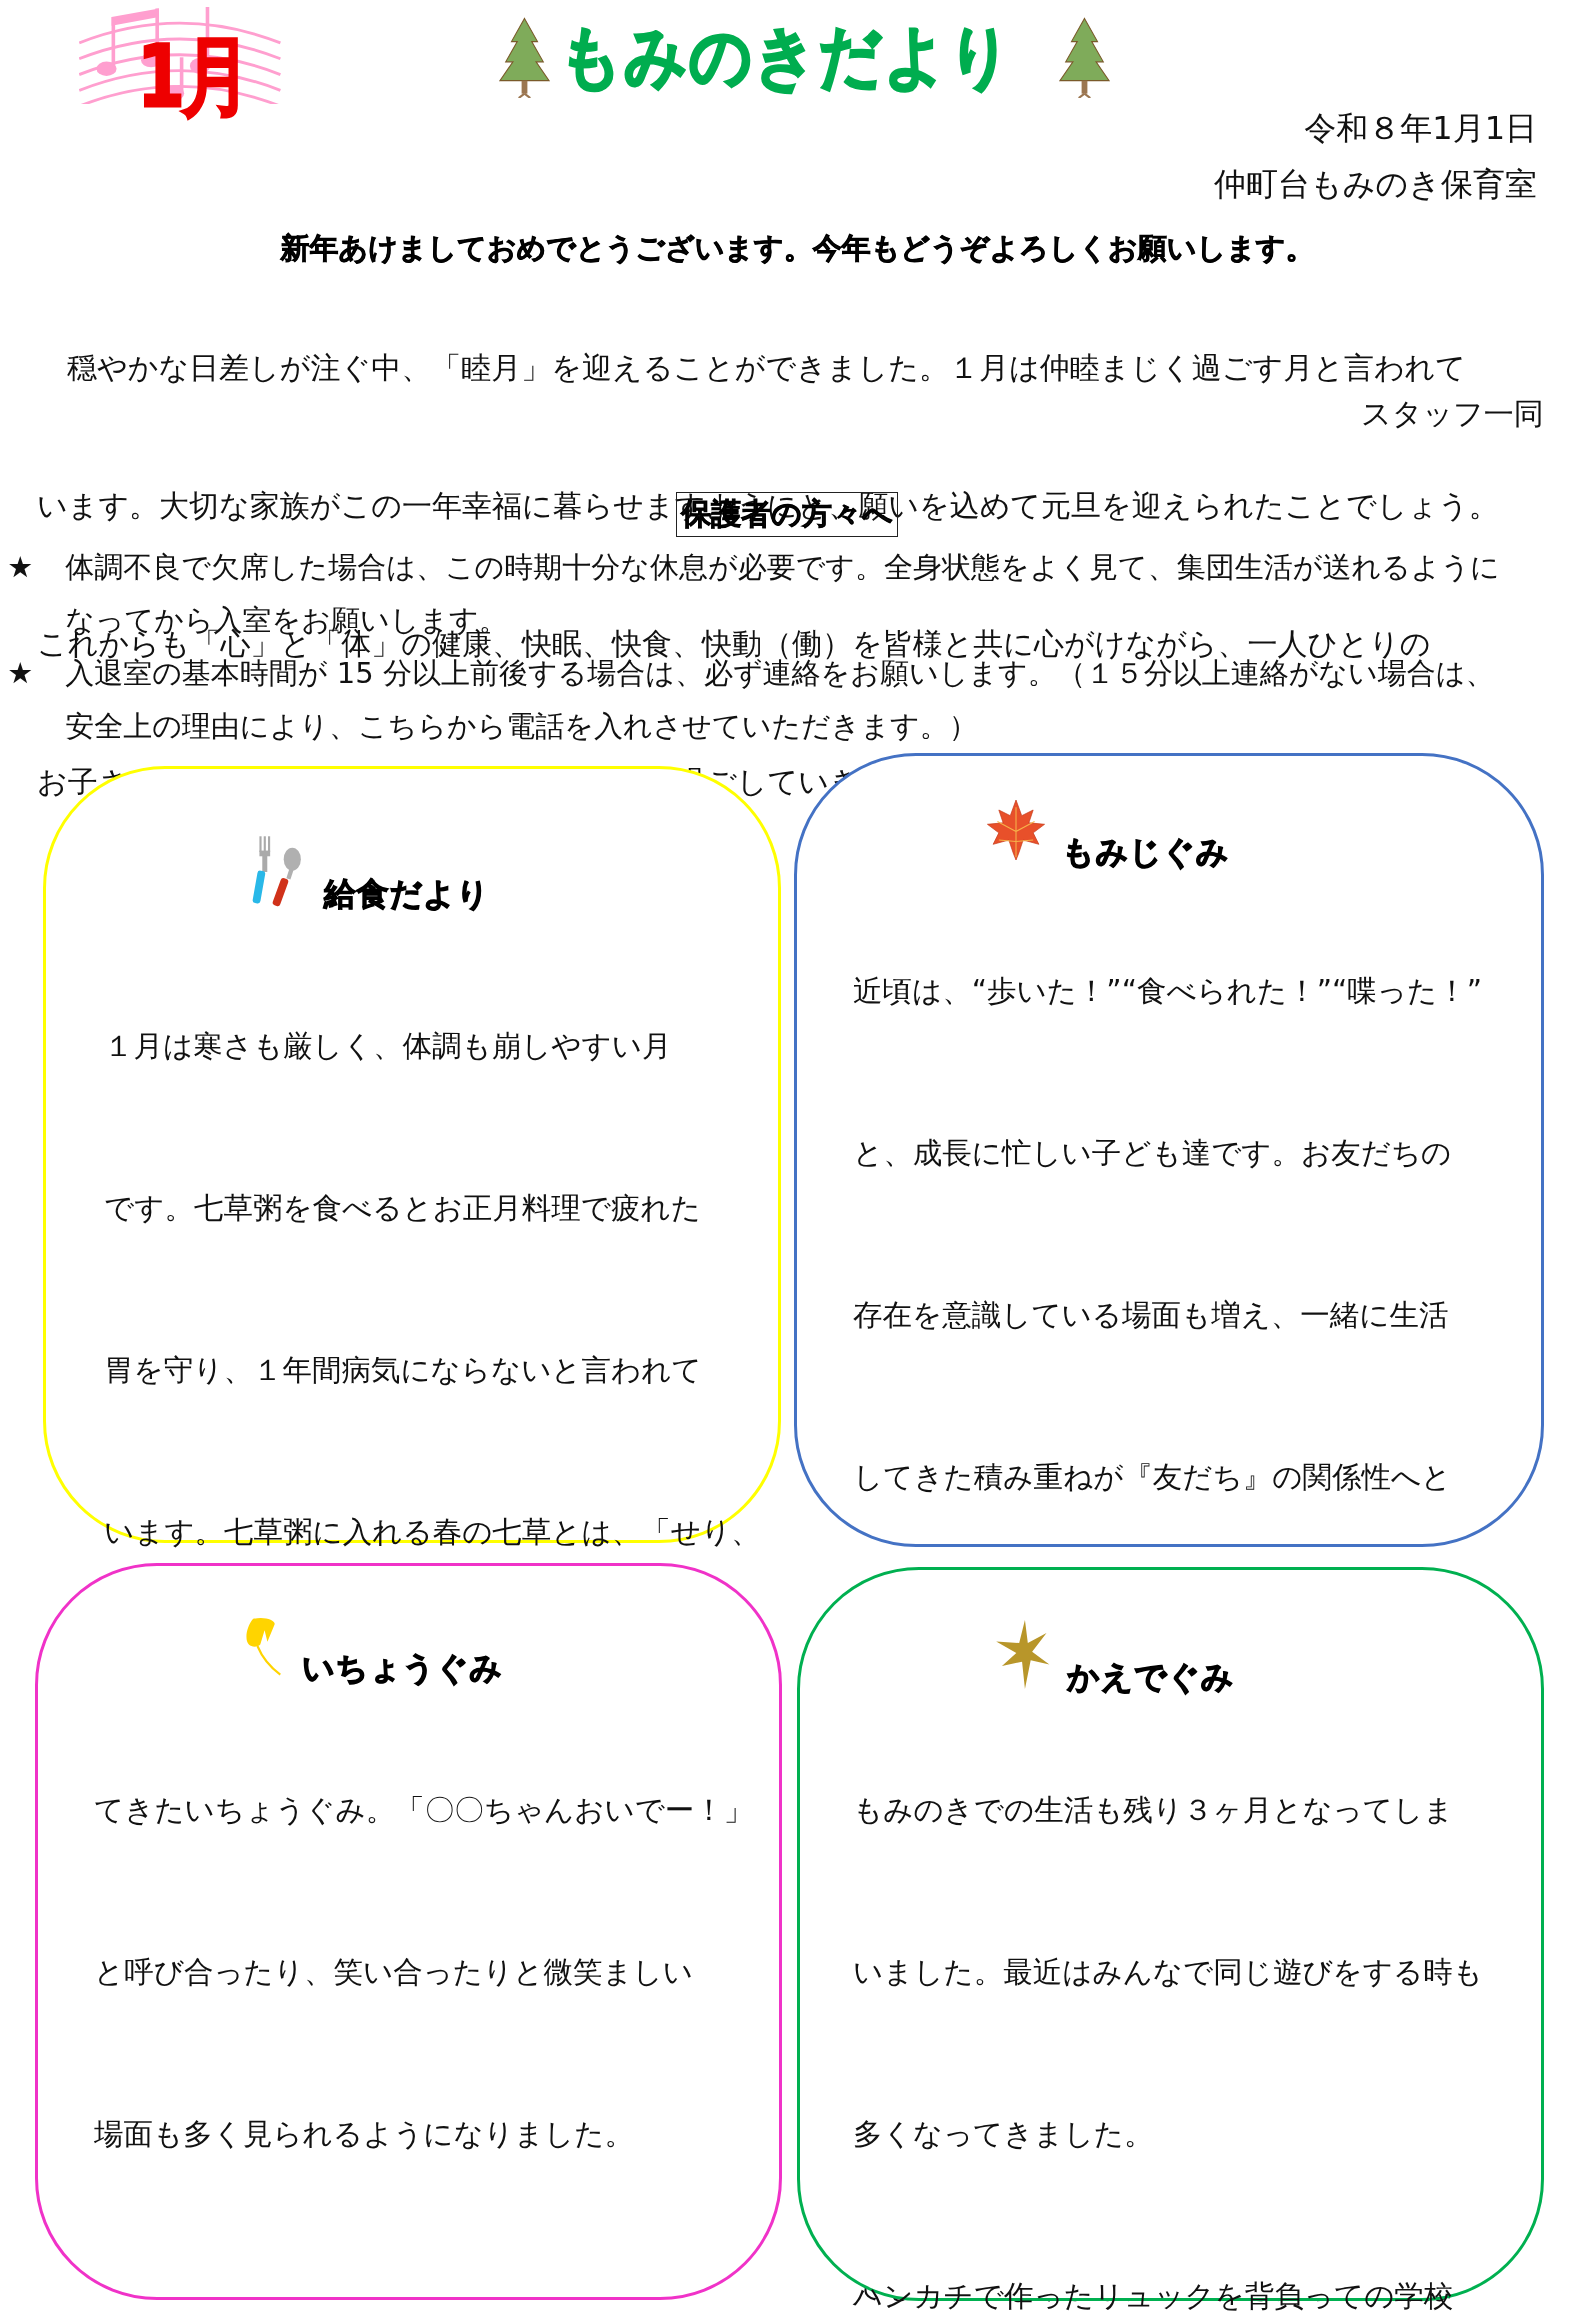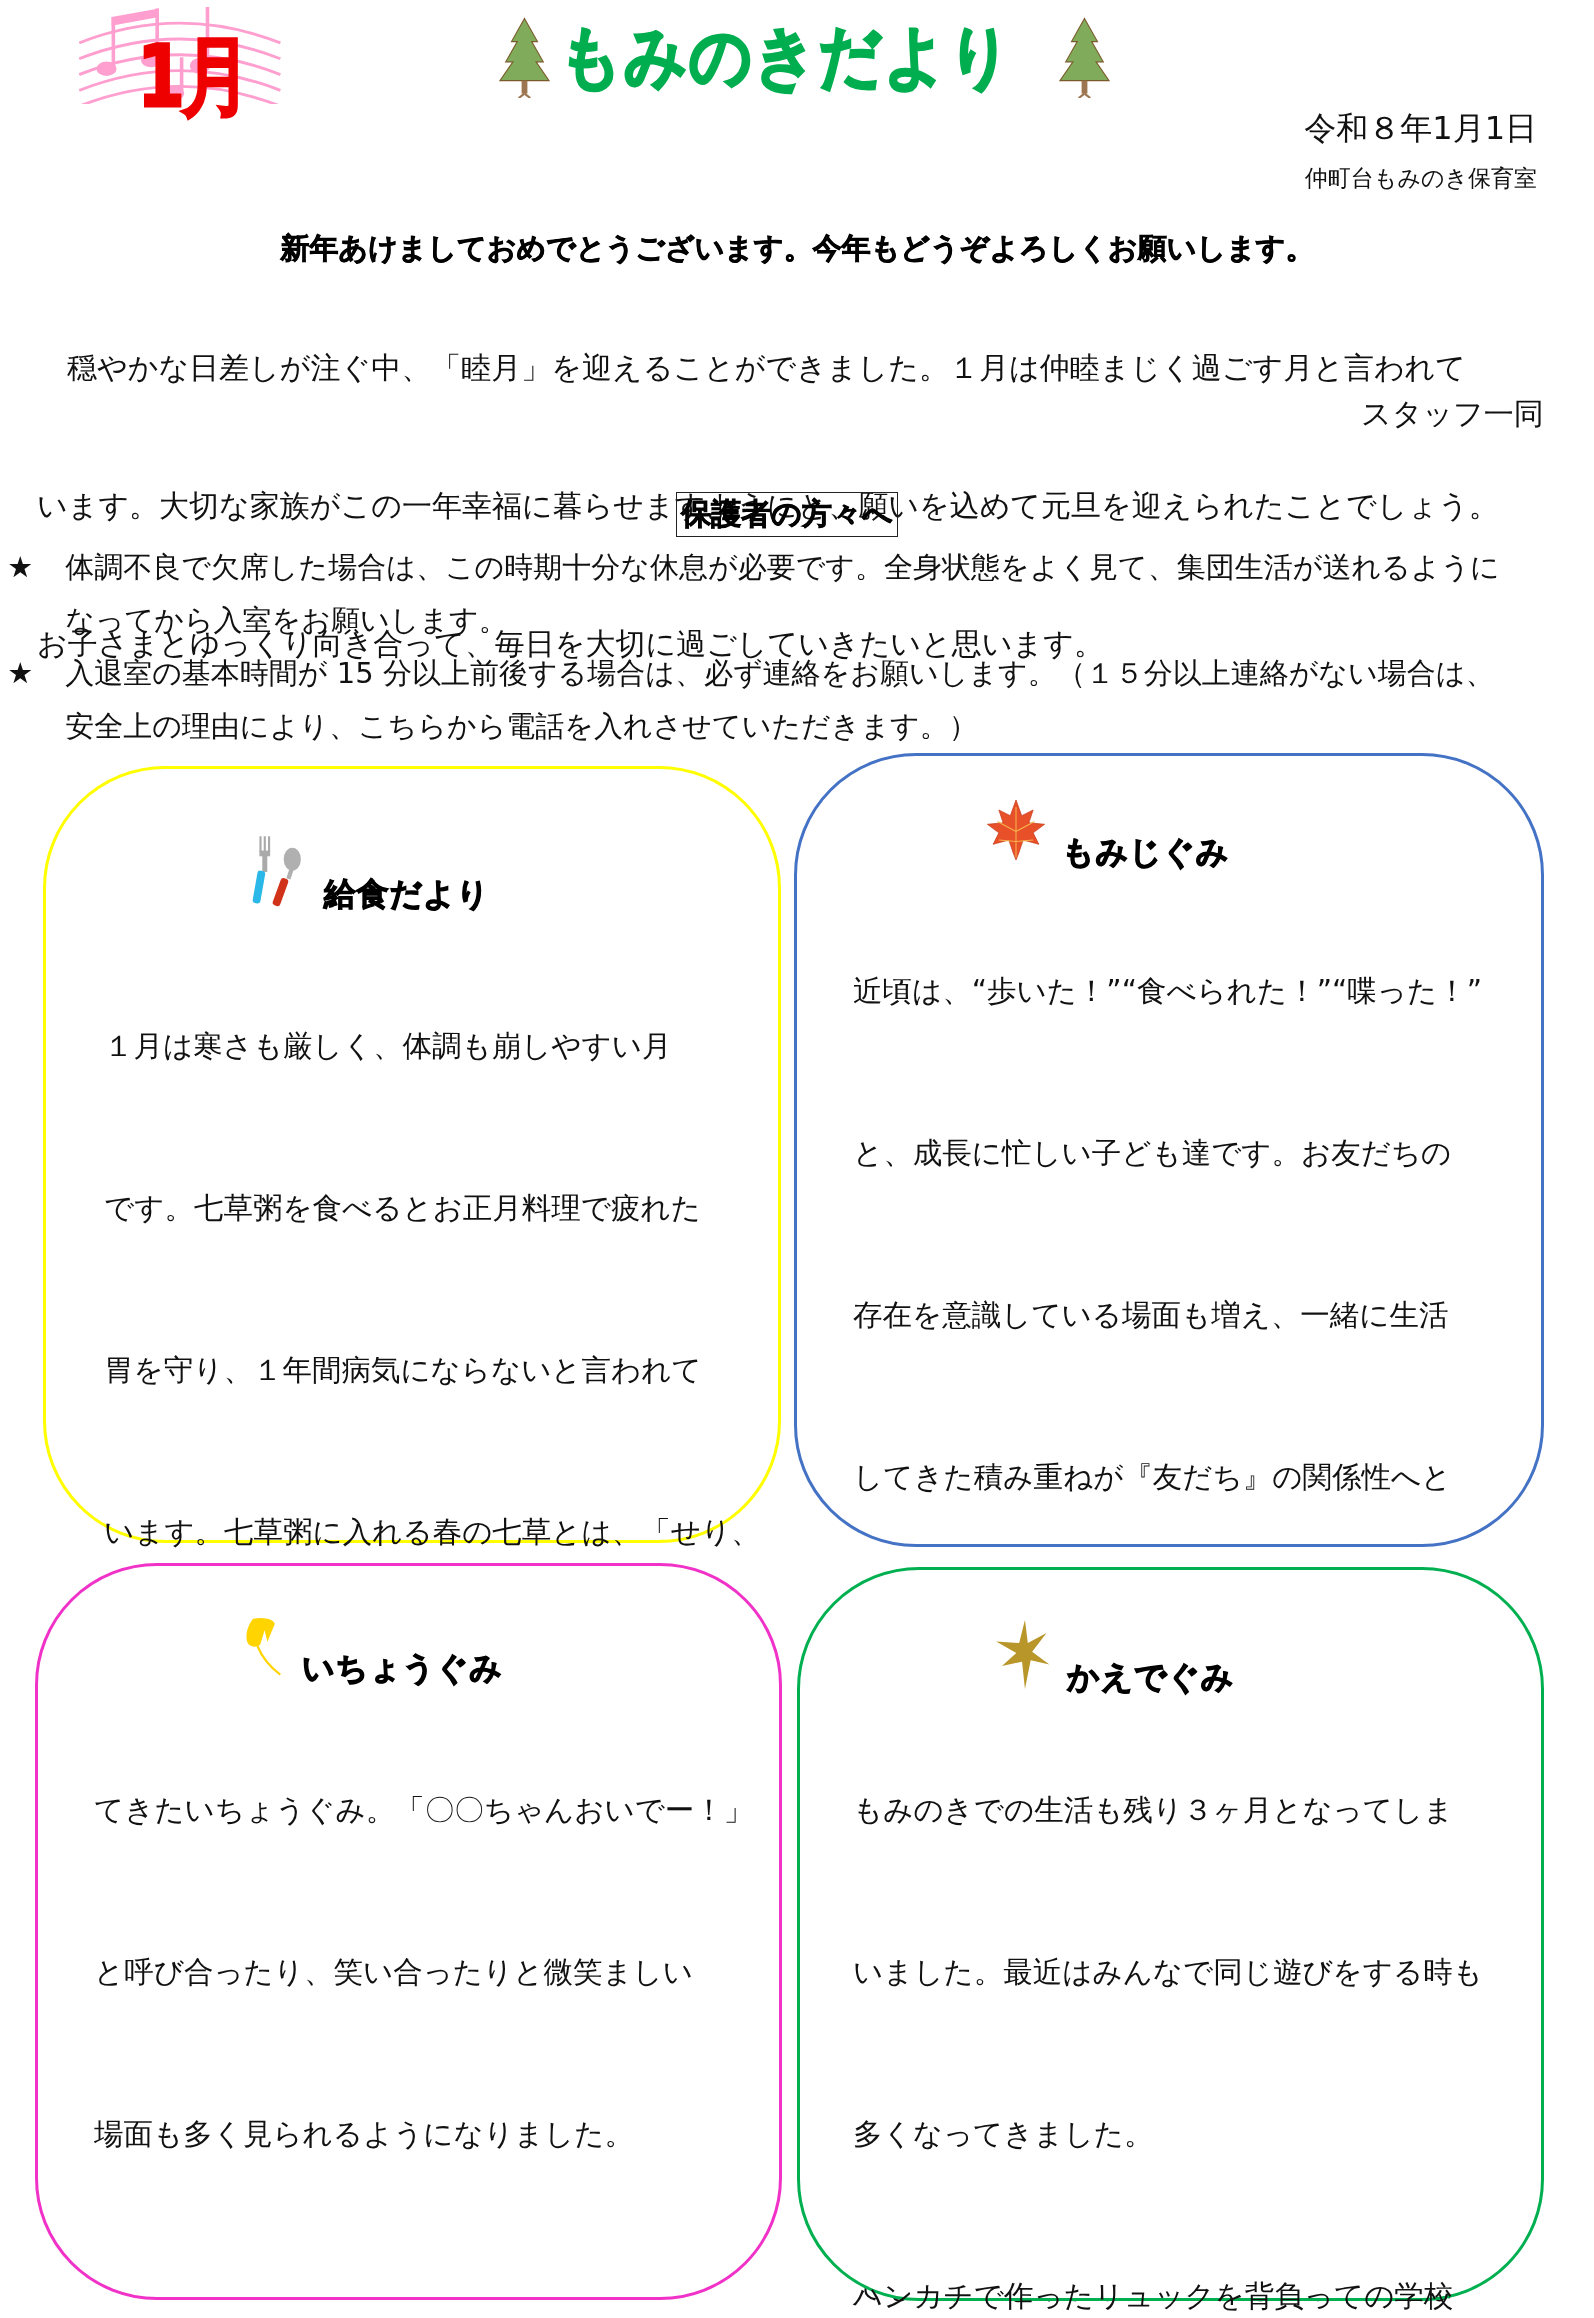--- a/index.html
+++ b/index.html
@@ -9,21 +9,21 @@
   
   .month-badge { left:79px; top:7.2px; width:216px; height:97px; }
   .month-text { position:absolute; left:58px; top:13px; font-size:69px; font-weight:900;
                 color:#ee0000; letter-spacing:-2.9px; transform:scaleY(1.25); transform-origin:top left;
                 -webkit-text-stroke:2.2px #ee0000; }
   .title-wrap { left:497px; top:14.4px; height:86px; display:flex; align-items:center; gap:7.2px;text-align:right; }
   .title-text { font-size:62px; font-weight:900; color:#00ad4f; letter-spacing:1.4px;
                 -webkit-text-stroke:2.2px #00ad4f; transform:scaleY(1.1); }
   .tree { width:55px; height:81px; }
   .date { right:58px; top:107px; font-size:32px; }
-  .org  { right:58px; top:163px; font-size:23px; }
+  .org  { right:58px; top:163px; font-size:32px; }
   
   .greet-title { left:0; width:1595px; top:213px; text-align:center; font-size:29px; font-weight:900;margin-top:16px;
                  -webkit-text-stroke:0.7px #000; }
   .greet-body { left:37px; top:253px; width:1511px; font-size:30px; line-height:46px; white-space:pre; }
   .greet-body .line { display:block; height:46px; }
   .sign { position:absolute; left:1324px; top:138px; }
   
   .notice-title { left:676px; top:492px; font-size:30px; font-weight:900; border:1.4px solid #222;
                   padding:1.4px 4.3px; -webkit-text-stroke:0.7px #000; line-height:40px; }
   .bullets { left:7.2px; top:541px; width:1569px; font-size:29px; }
@@ -80,20 +80,21 @@
   </svg>
 </div>
 
 <div class="abs date">令和８年1月1日</div>
 <div class="abs org">仲町台もみのき保育室</div>
 
 <div class="abs greet-title">新年あけましておめでとうございます。今年もどうぞよろしくお願いします。</div>
 <div class="abs greet-body">
   <span class="line">　穏やかな日差しが注ぐ中、「睦月」を迎えることができました。１月は仲睦まじく過ごす月と言われて</span>
   <span class="line">います。大切な家族がこの一年幸福に暮らせますようにと、願いを込めて元旦を迎えられたことでしょう。</span>
+  <span class="line">これからも「心」と「体」の健康、快眠、快食、快動（働）を皆様と共に心がけながら、一人ひとりの</span>
   <span class="line">お子さまとゆっくり向き合って、毎日を大切に過ごしていきたいと思います。</span>
   <span class="sign">スタッフ一同</span>
 </div>
 
 <div class="abs notice-title">保護者の方々へ</div>
 <div class="abs bullets">
   <div class="bullet">
     <span class="star">★</span>
     <span class="l">体調不良で欠席した場合は、この時期十分な休息が必要です。全身状態をよく見て、集団生活が送れるように</span>
     <span class="l">なってから入室をお願いします。</span>

